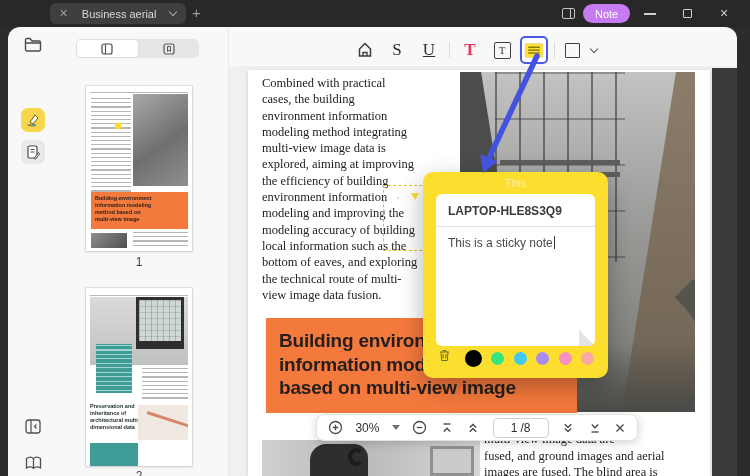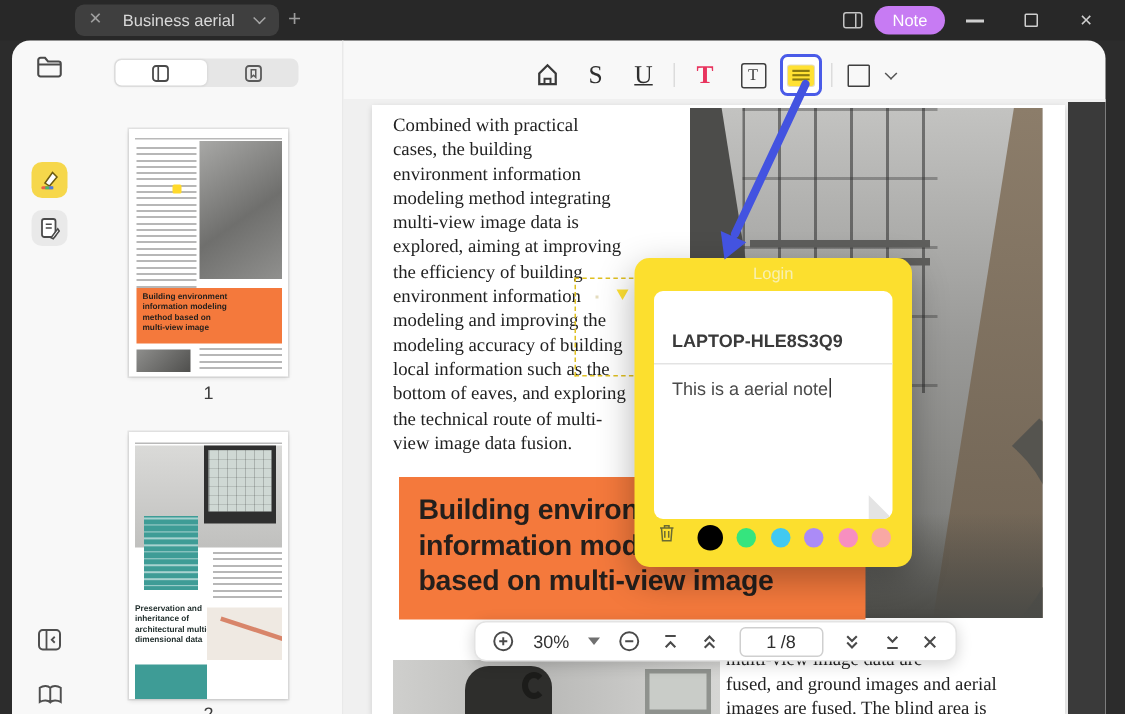--- a/index.html
+++ b/index.html
@@ -91,21 +91,21 @@
   
   .dash-box { position:absolute; left:383px; top:185px; width:60px; height:66px; border:1px dashed #e0c020; z-index:4; }
   .note-glyph { position:relative; width:26px; height:19px; background:#ffe133; border-radius:2px; box-shadow:0 0 0 1px rgba(150,120,0,.25); }
   .note-glyph i { position:absolute; left:4px; right:4px; height:1.6px; background:#8a7a10; }
   .note-glyph:after { content:""; position:absolute; left:13px; bottom:-6px; border:4px solid transparent; border-top:7px solid #ffe133; }
   .intext-note { position:absolute; left:398px; top:198px; z-index:5; }
 
   
   .popup { position:absolute; left:423px; top:172px; width:185px; height:206px; background:#fcdf2e; border-radius:10px; box-shadow:0 8px 24px rgba(0,0,0,.30); z-index:30; }
   .popup-title { position:absolute; top:5px; left:0; right:0; text-align:center; font-size:11px; color:#f8f0b0; }
-  .popup-white { position:absolute; left:13px; top:22px; width:159px; height:152px; background:#fff; border-radius:6px; padding:26px 12px; }
+  .popup-white { position:absolute; left:13px; top:22px; width:159px; height:152px; background:#fff; border-radius:6px; padding:10px 12px; }
   .fold { position:absolute; right:0; bottom:0; width:0; height:0; border-left:16px solid #e4e4e4; border-top:16px solid transparent; border-bottom-right-radius:6px; }
   .popup-author { font-size:12px; font-weight:bold; color:#3a3a3a; }
   .popup-time { font-size:10.5px; color:#a3a3a3; margin-top:9px; }
   .popup-divider { height:1px; background:#e3e3e3; margin:8px -12px 9px; }
   .popup-body { font-size:12px; color:#4a4a4a; }
   .caret { display:inline-block; width:1px; height:13px; background:#333; vertical-align:-2px; margin-left:1px; }
   .popup-foot { position:absolute; left:0; right:0; bottom:9px; height:22px; display:flex; align-items:center; }
   .dots { position:absolute; left:42px; right:14px; display:flex; align-items:center; justify-content:space-between; }
   .dot { width:13px; height:13px; border-radius:50%; }
   .dot.sel { width:17px; height:17px; }
@@ -311,25 +311,25 @@
 images are fused. The blind area is</div>
 
   <div class="dash-box"></div>
   <div class="intext-note">
     <span class="note-glyph">
       <i style="top:4px;"></i><i style="top:8px;"></i><i style="top:12.5px;"></i>
     </span>
   </div>
 
   <div class="popup">
-    <div class="popup-title">Login</div>
+    <div class="popup-title">This</div>
     <div class="popup-white">
       <div class="popup-author">LAPTOP-HLE8S3Q9</div>
       <div class="popup-divider"></div>
-      <div class="popup-body"><span>This is a aerial note</span><span class="caret"></span></div>
+      <div class="popup-body"><span>This is a sticky note</span><span class="caret"></span></div>
       <div class="fold"></div>
     </div>
     <div class="popup-foot">
       <span class="trash">
         <svg class="ic" width="11" height="13" viewBox="0 0 11 13">
             <path d="M1 3 h9 M4 3 V1.5 h3 V3 M2 3 l.7 8.5 h5.6 L9 3 M4.2 5 v4.5 M6.8 5 v4.5" fill="none" stroke="#6b6b33" stroke-width="1"></path>
           </svg>
       </span>
       <span class="dots">
         <span class="dot sel" style="background: rgb(0, 0, 0);"></span>

